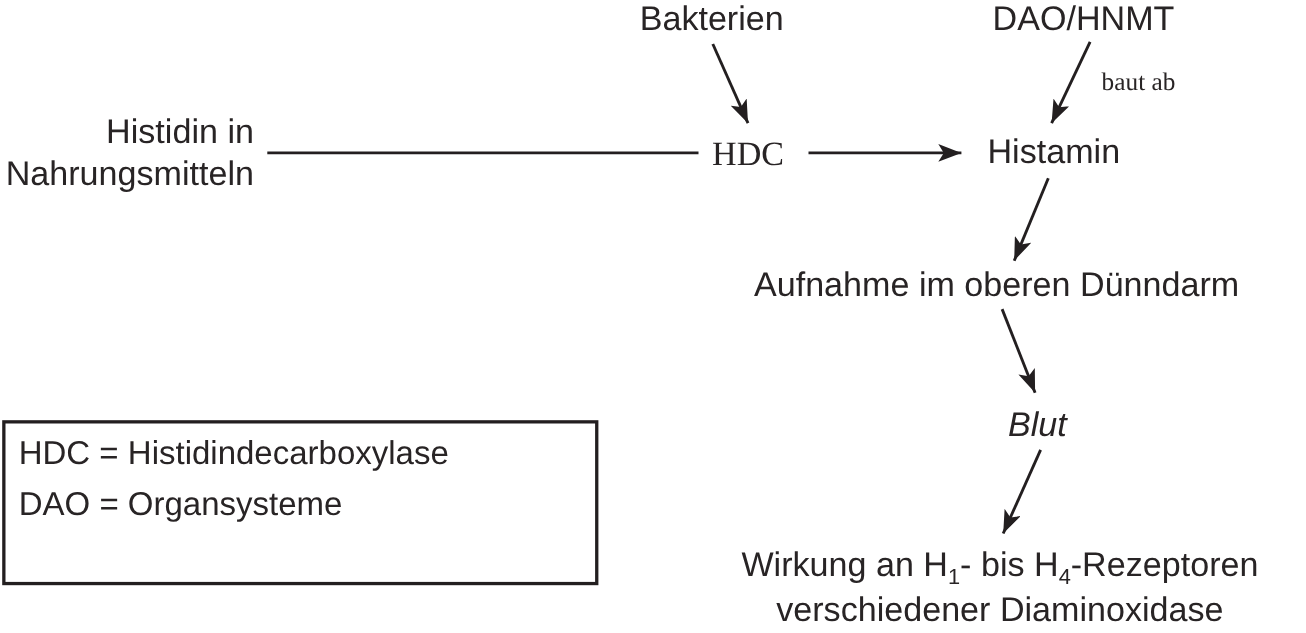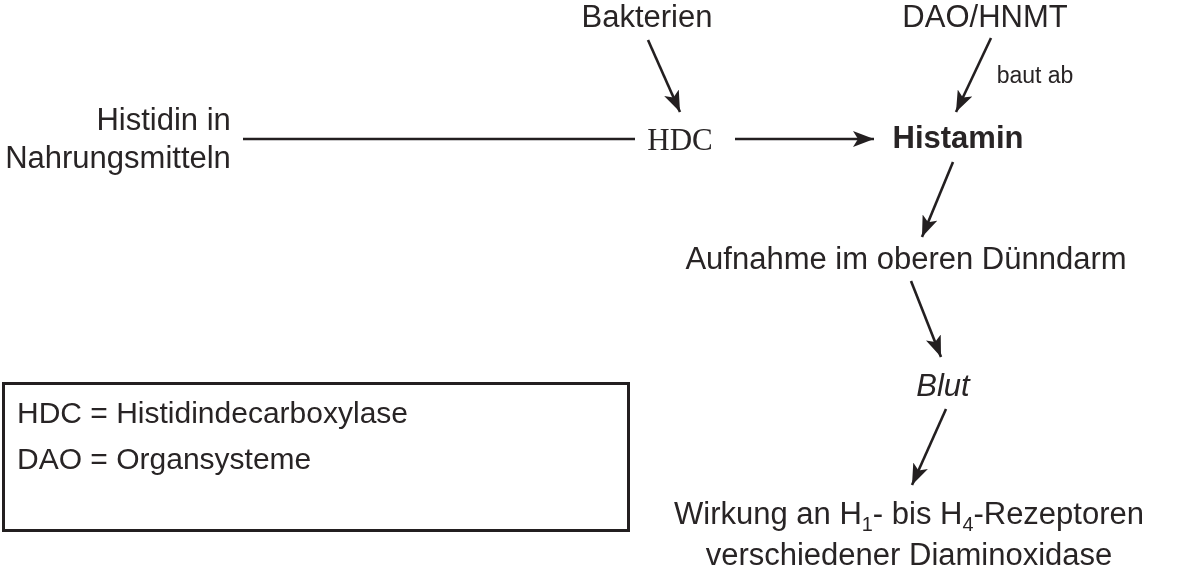--- a/index.html
+++ b/index.html
@@ -27,30 +27,31 @@
     transform: translate(-50%, -50%);
     font-size: 31px;
     line-height: 38px;
     white-space: nowrap;
     text-align: center;
     color: #282425;
   }
   .node.small {
     font-size: 23px;
     line-height: 26px;
+    font-family: Liberation Serif, serif;
   }
   .node sub {
     font-size: 0.64em;
     line-height: 0;
   }
   .legend-box {
     position: absolute;
     left: 2px;
     top: 382px;
-    width: 628px;
+    width: 542px;
     height: 150px;
     border: 3px solid #231f20;
     box-sizing: border-box;
     padding: 5px 0 0 12px;
   }
   .legend-line {
     font-size: 30px;
     line-height: 46px;
     white-space: nowrap;
     color: #282425;
@@ -82,21 +83,21 @@
   </div>
 
   <div class="node" style="left:647px; top:17px;">Bakterien</div>
 
   <div class="node" style="left:985px; top:17px;">DAO/HNMT</div>
 
   <div class="node small" style="left:1035px; top:75px;">baut ab</div>
 
   <div class="node" style="left:680px; top:140px;font-family:Liberation Serif, serif;">HDC</div>
 
-  <div class="node" style="left:958px; top:138px;font-weight:bold;">Histamin</div>
+  <div class="node" style="left:958px; top:138px;">Histamin</div>
 
   <div class="node" style="left:906px; top:259px;">Aufnahme im oberen Dünndarm</div>
 
   <div class="node" style="left:943px; top:386px;font-style:italic;">Blut</div>
 
   <div class="node" style="left:909px; top:534px; line-height:41px;">
     <span style="display:block"><span>Wirkung an H</span><sub>1</sub><span>- bis H</span><sub>4</sub><span>-Rezeptoren</span></span>
     <span style="display:block">verschiedener Diaminoxidase</span>
   </div>
 

